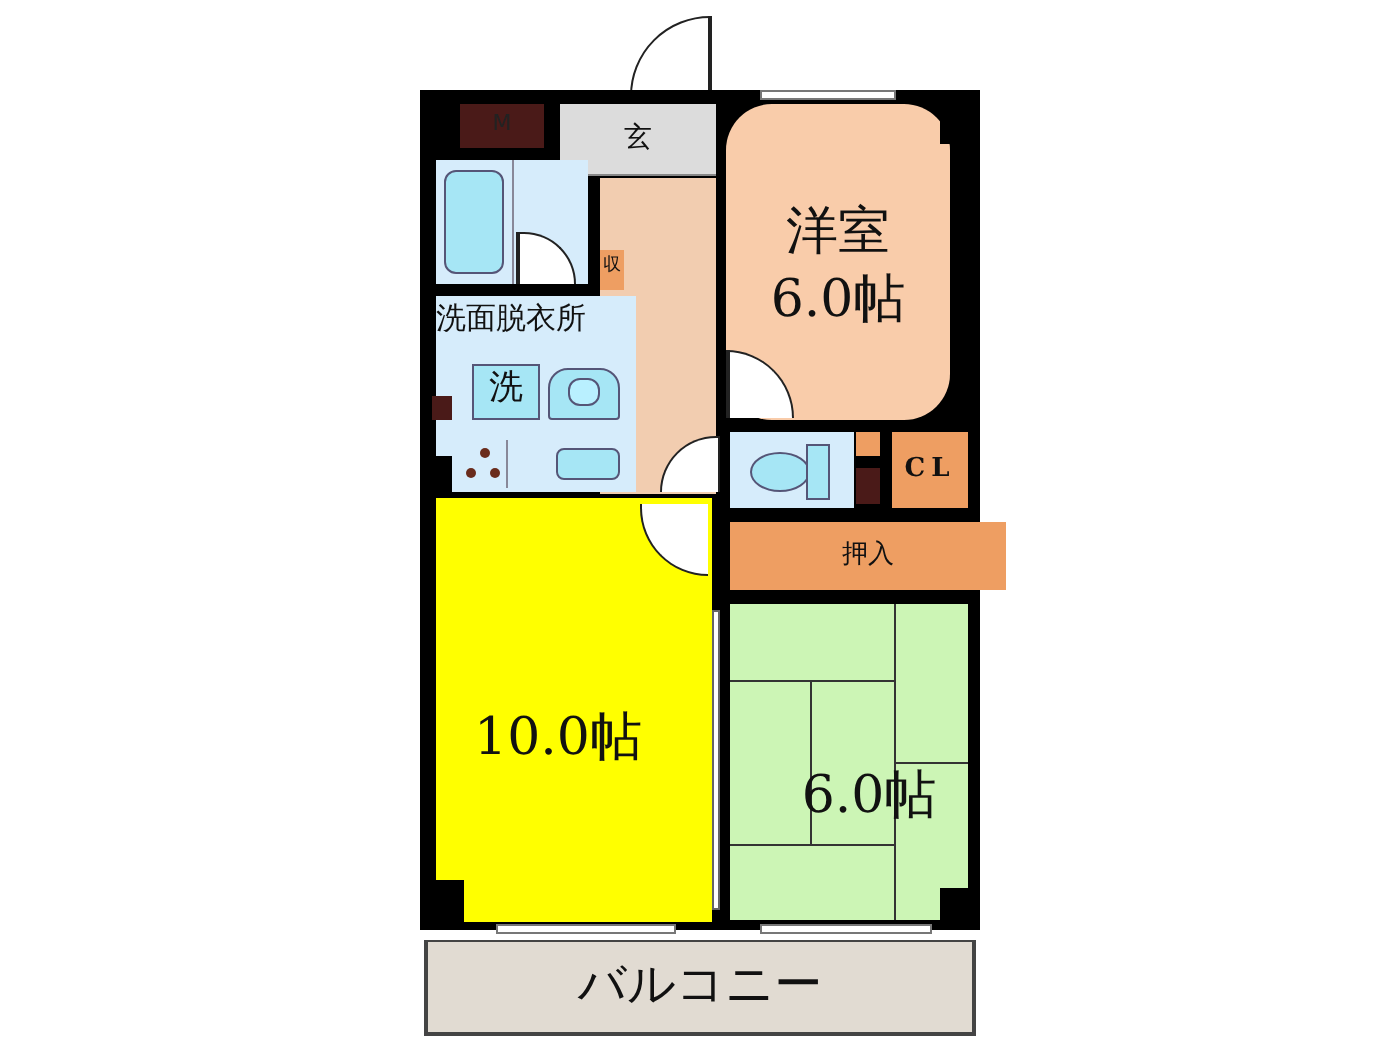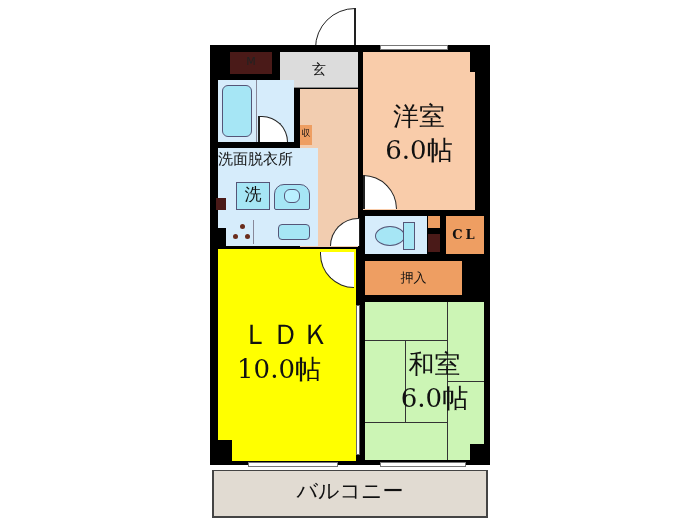--- a/index.html
+++ b/index.html
@@ -25,21 +25,21 @@
 <div class="abs" style="left:230px;top:52px;width:42px;height:22px;background:#4a1a18;">
   <span class="label" style="left:0;right:0;top:4px;font-size:11px;color:#222;font-family:'DejaVu Sans',sans-serif;">M</span>
 </div>
 
 <div class="room" style="left:280px;top:52px;width:78px;height:36px;background:#dcdcdc;border-bottom:1px solid #888;">
   <span class="label" style="left:0;right:0;top:9px;font-size:14px;">玄</span>
 </div>
 
 <div class="room" style="left:300px;top:89px;width:58px;height:158px;background:#f2cdb0;"></div>
 
-<div class="room" style="left:363px;top:52px;width:112px;height:158px;background:#f9ccaa;">
+<div class="room" style="left:363px;top:52px;width:112px;height:158px;background:#f9ccaa;border-radius:23px;">
   <div class="label" style="left:0;right:0;top:50px;font-size:26px;">洋室</div>
   <div class="label" style="left:0;right:0;top:84px;font-size:26px;">6.0帖</div>
 </div>
 <div class="abs wall" style="left:470px;top:52px;width:15px;height:20px;"></div>
 <div class="win" style="left:380px;top:45px;width:68px;height:5px;"></div>
 
 <div class="abs" style="left:363px;top:175px;width:34px;height:34px;background:#fff;border-top-right-radius:34px;border:1.5px solid #222;border-left:2px solid #222;border-bottom:none;"></div>
 
 <div class="room" style="left:218px;top:80px;width:76px;height:62px;background:#d6ecfb;">
   <div class="abs" style="left:4px;top:5px;width:30px;height:52px;background:#a6e6f5;border:1.5px solid #557;border-radius:6px;"></div>
@@ -77,43 +77,41 @@
 </div>
 <div class="abs" style="left:428px;top:216px;width:12px;height:12px;background:#ee9e62;"></div>
 <div class="abs" style="left:428px;top:234px;width:12px;height:18px;background:#4a1a18;"></div>
 
 <div class="abs" style="left:330px;top:218px;width:30px;height:28px;background:#fff;border-top-left-radius:30px;border:1.5px solid #222;border-bottom:none;"></div>
 
 <div class="room" style="left:446px;top:216px;width:38px;height:38px;background:#ee9e62;">
   <span class="label" style="left:0;right:0;top:12px;font-size:13px;letter-spacing:3px;font-weight:bold;">CL</span>
 </div>
 
-<div class="room" style="left:365px;top:261px;width:97px;height:34px;background:#ee9e62;">
+<div class="room" style="left:365px;top:261px;width:138px;height:34px;background:#ee9e62;">
   <span class="label" style="left:0;right:0;top:10px;font-size:13px;font-family:'DejaVu Sans',sans-serif;">押入</span>
 </div>
 
 <div class="room" style="left:218px;top:249px;width:138px;height:212px;background:#ffff00;">
-  <div class="label" style="left:0;right:0;top:70px;font-size:28px;letter-spacing:2px;">ＬＤＫ</div>
   <div class="label" style="left:0;right:16px;top:106px;font-size:26px;">10.0帖</div>
 </div>
 <div class="abs wall" style="left:212px;top:440px;width:20px;height:22px;"></div>
 
 <div class="abs" style="left:320px;top:252px;width:34px;height:36px;background:#fff;border-bottom-left-radius:34px;border:1.5px solid #222;border-top:none;border-right:none;"></div>
 
 <div class="abs" style="left:356px;top:305px;width:4px;height:150px;background:#fff;border:1px solid #666;"></div>
 
 <div class="room" style="left:365px;top:302px;width:119px;height:158px;background:#ccf5b5;">
   <div class="abs" style="left:0;top:38px;width:82px;height:1px;background:#333;"></div>
   <div class="abs" style="left:82px;top:0;width:1px;height:158px;background:#333;"></div>
   <div class="abs" style="left:0;top:120px;width:82px;height:1px;background:#333;"></div>
   <div class="abs" style="left:40px;top:38px;width:1px;height:82px;background:#333;"></div>
   <div class="abs" style="left:82px;top:79px;width:37px;height:1px;background:#333;"></div>
-  <div class="label" style="left:20px;right:0;top:48px;font-size:26px;">和室</div>
   <div class="label" style="left:20px;right:0;top:82px;font-size:26px;">6.0帖</div>
 </div>
 <div class="abs wall" style="left:470px;top:444px;width:18px;height:20px;"></div>
 
 <div class="win" style="left:248px;top:462px;width:90px;height:5px;"></div>
 <div class="win" style="left:380px;top:462px;width:86px;height:5px;"></div>
 
 <div class="room" style="left:212px;top:470px;width:276px;height:48px;background:#e1dbd2;border:2px solid #444;border-top:1px solid #444;">
-  <span class="label" style="left:0;right:0;top:8px;font-size:21px;">バルコニー</span>
+  <span class="label" style="left:0;right:0;top:8px;font-size:24px;">バルコニー</span>
 </div>
 
 </body></html>

